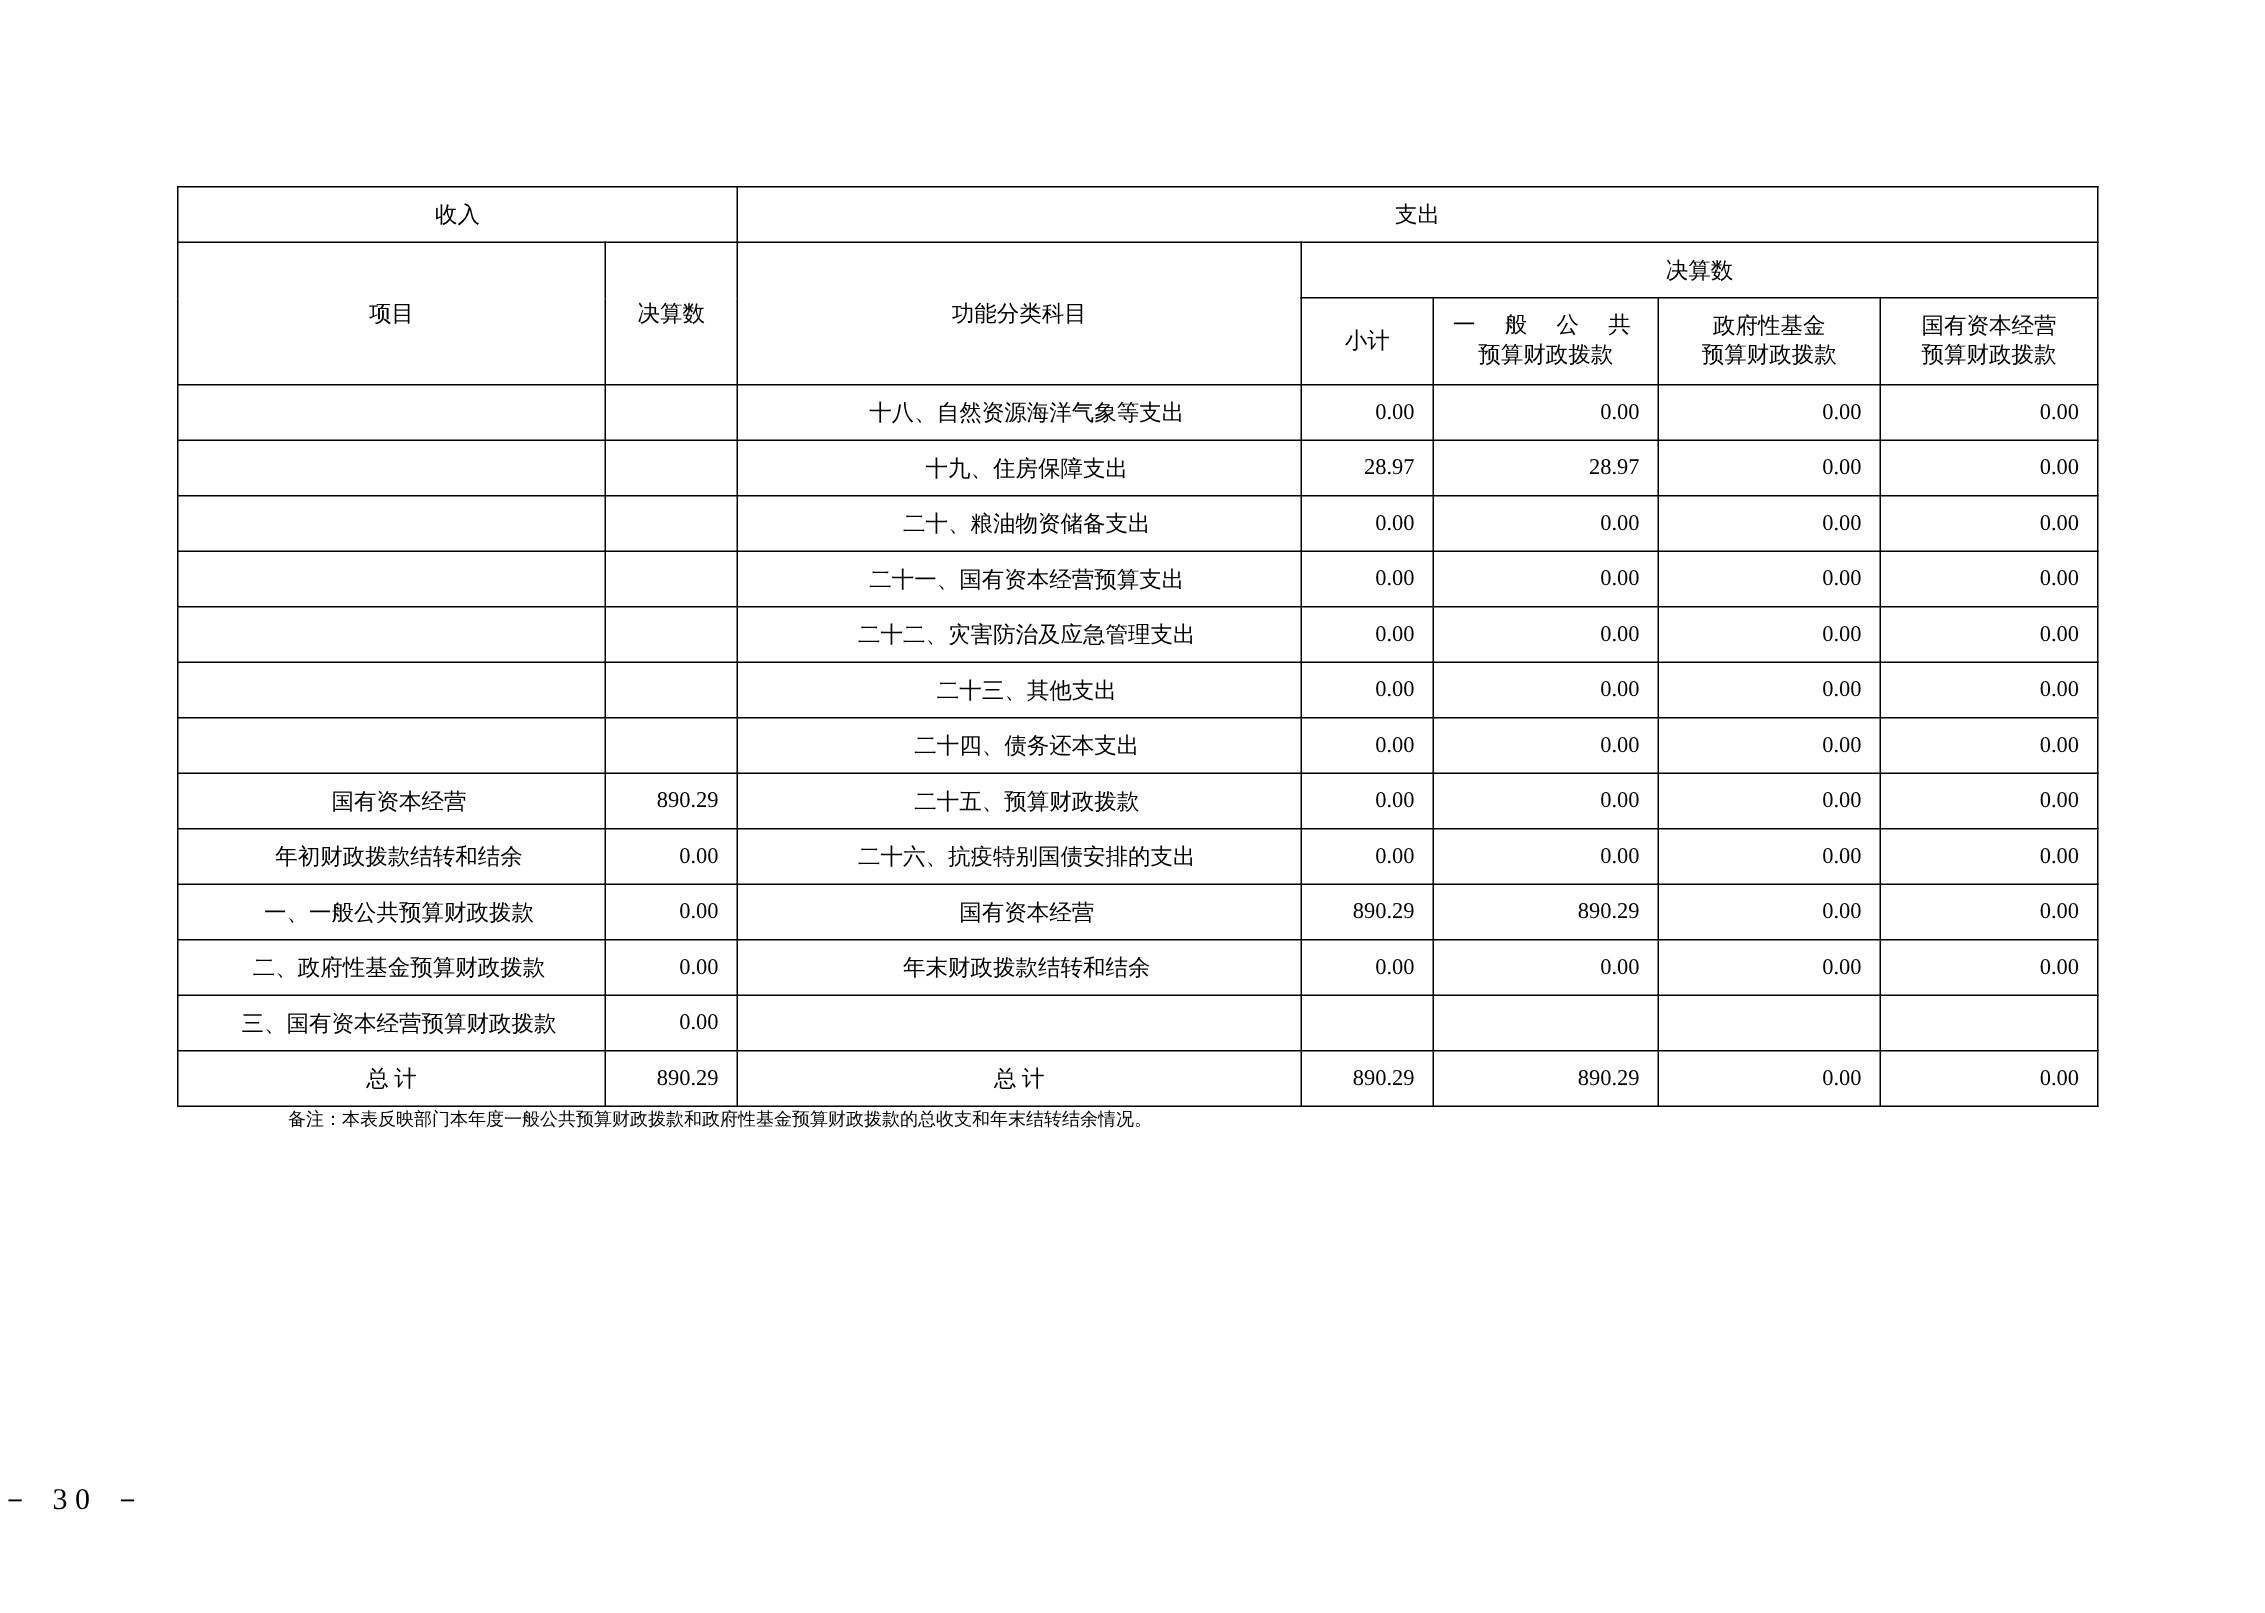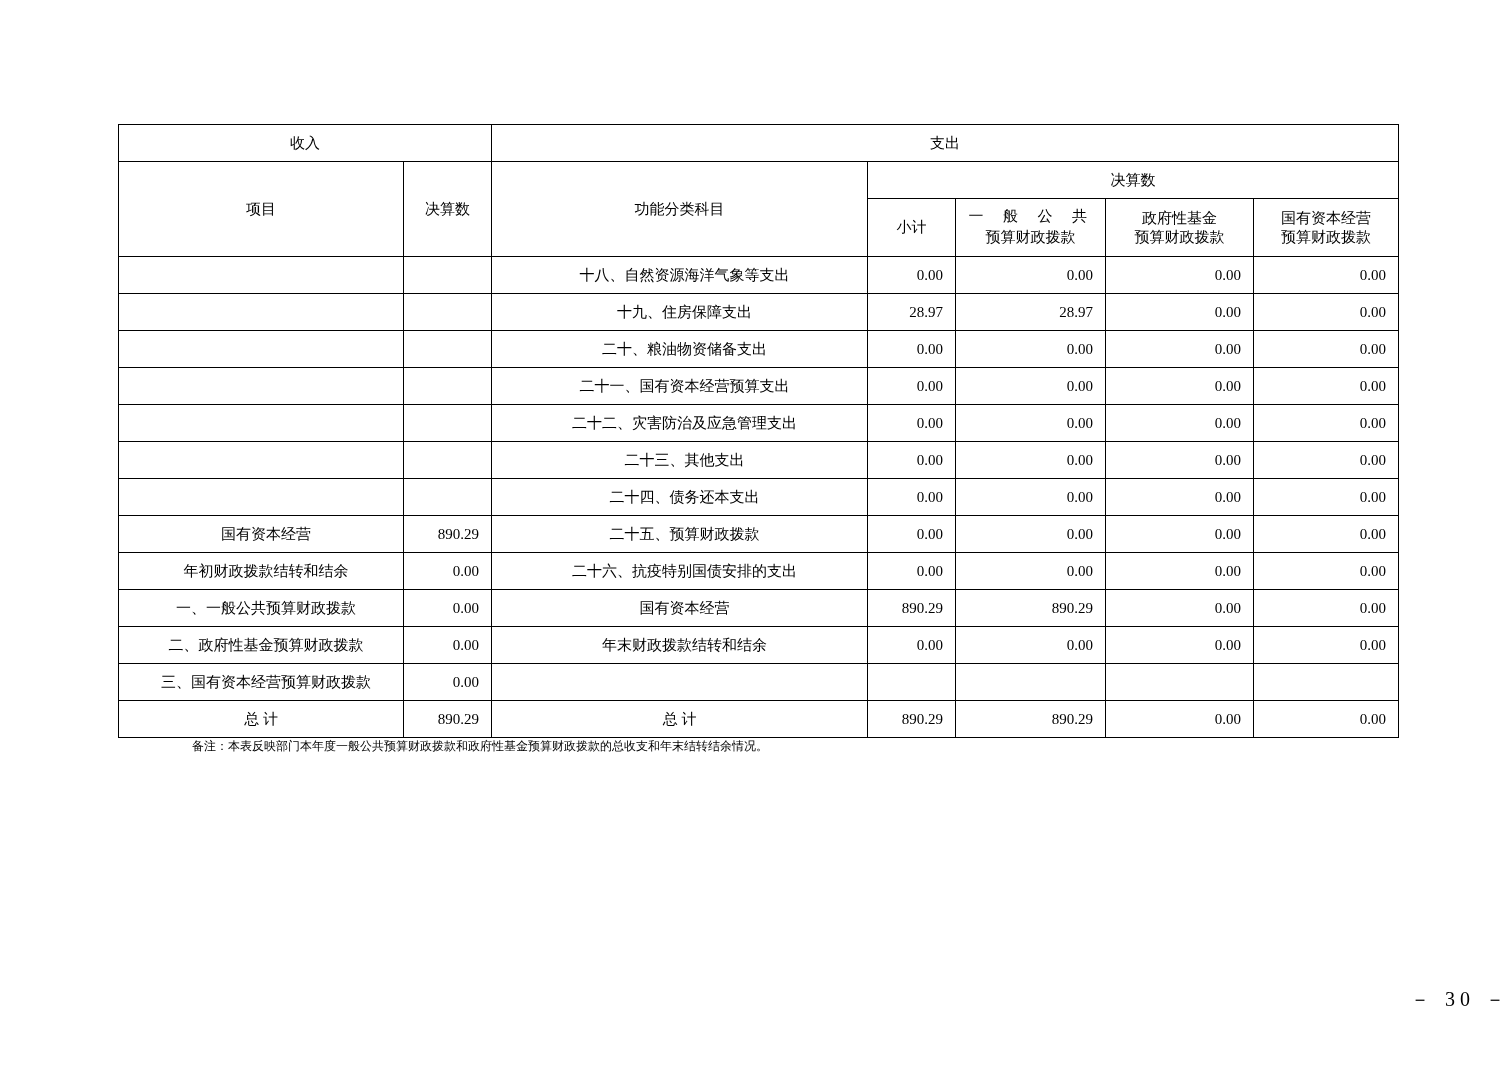--- a/index.html
+++ b/index.html
@@ -61,21 +61,21 @@
     font-size: 12px;
     color: #000;
     white-space: nowrap;
     margin-left: 44px;
   }
   .pagenum {
     position: absolute;
     left: 0;
     top: 986px;
     width: 1510px;
-    text-align: right;
+    text-align: left;
     font-size: 20px;
     letter-spacing: 0.25em;
   }
   .empty-cell { }
 </style>
 </head>
 <body>
 
 <div class="page">
 

